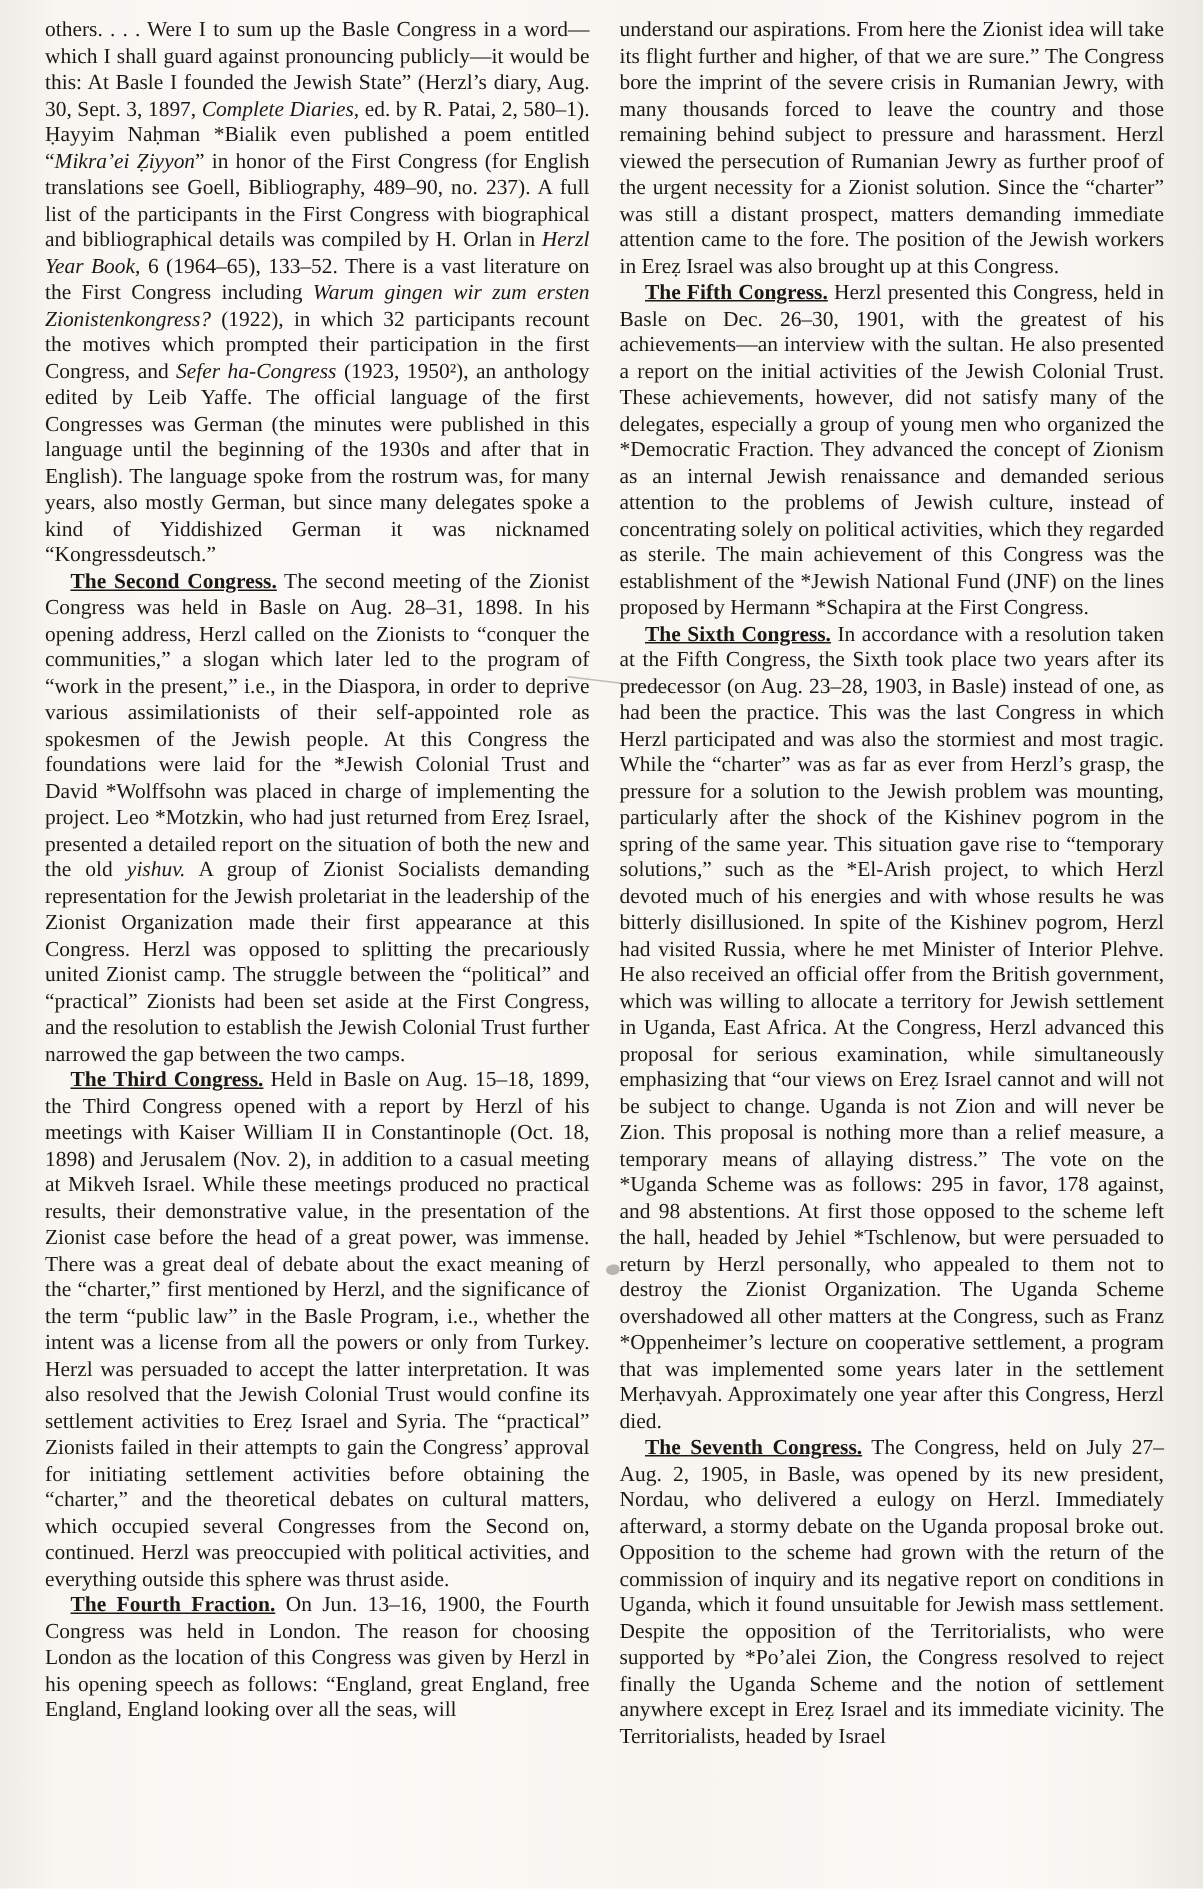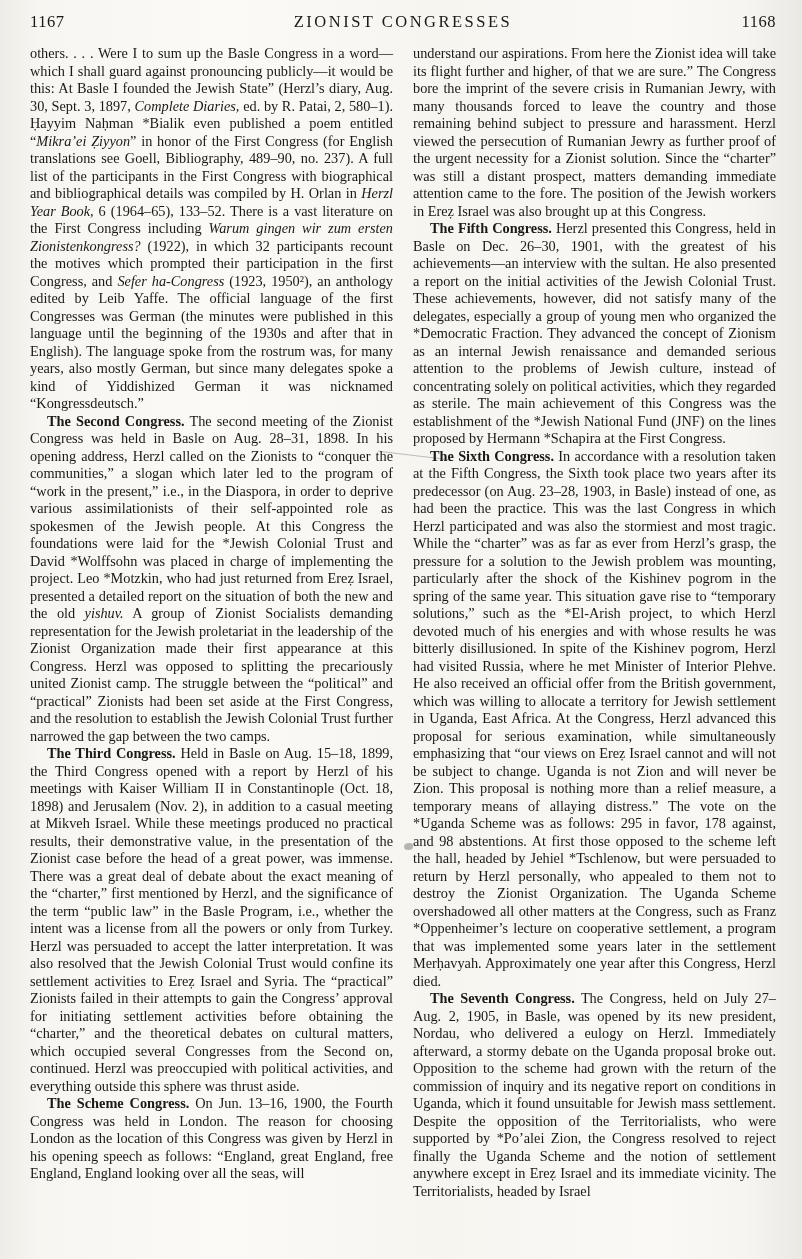--- a/index.html
+++ b/index.html
@@ -46,21 +46,21 @@
     justify-content: center;
   }
   .column {
     width: 363px;
     text-align: justify;
     font-size: 14.3px;
     line-height: 17.5px;
   }
   .para { margin: 0; }
   .para.indent { text-indent: 17px; }
-  .bold { font-weight: bold; }
+  .bold { font-weight: bold; text-decoration: underline; }
   .italic { font-style: italic; }
   .artifact-line {
     position: absolute;
     left: 378px;
     top: 455px;
     width: 72px;
     height: 1px;
     background: rgba(40,40,40,0.28);
     transform: rotate(7deg);
     border-radius: 1px;
@@ -73,32 +73,27 @@
     height: 7px;
     background: rgba(60,60,55,0.35);
     border-radius: 60% 40% 50% 50%;
   }
 </style>
 </head>
 <body>
 
 <div class="page">
 
-  <div class="header">
-    <div class="page-num">1167</div>
-    <div class="running-head">ZIONIST CONGRESSES</div>
-    <div class="page-num right">1168</div>
-  </div>
 
   <div class="columns">
     <div class="column">
         <p class="para"><span>others. . . . Were I to sum up the Basle Congress in a word—which I shall guard against pronouncing publicly—it would be this: At Basle I founded the Jewish State” (Herzl’s diary, Aug. 30, Sept. 3, 1897, </span><span class="italic">Complete Diaries,</span><span> ed. by R. Patai, 2, 580–1). Ḥayyim Naḥman *Bialik even published a poem entitled “</span><span class="italic">Mikra’ei Ẓiyyon</span><span>” in honor of the First Congress (for English translations see Goell, Bibliography, 489–90, no. 237). A full list of the participants in the First Congress with biographical and bibliographical details was compiled by H. Orlan in </span><span class="italic">Herzl Year Book,</span><span> 6 (1964–65), 133–52. There is a vast literature on the First Congress including </span><span class="italic">Warum gingen wir zum ersten Zionistenkongress?</span><span> (1922), in which 32 participants recount the motives which prompted their participation in the first Congress, and </span><span class="italic">Sefer ha-Congress</span><span> (1923, 1950²), an anthology edited by Leib Yaffe. The official language of the first Congresses was German (the minutes were published in this language until the beginning of the 1930s and after that in English). The language spoke from the rostrum was, for many years, also mostly German, but since many delegates spoke a kind of Yiddishized German it was nicknamed “Kongressdeutsch.”</span></p>
         <p class="para indent"><span class="bold">The Second Congress.</span><span> The second meeting of the Zionist Congress was held in Basle on Aug. 28–31, 1898. In his opening address, Herzl called on the Zionists to “conquer the communities,” a slogan which later led to the program of “work in the present,” i.e., in the Diaspora, in order to deprive various assimilationists of their self-appointed role as spokesmen of the Jewish people. At this Congress the foundations were laid for the *Jewish Colonial Trust and David *Wolffsohn was placed in charge of implementing the project. Leo *Motzkin, who had just returned from Ereẓ Israel, presented a detailed report on the situation of both the new and the old </span><span class="italic">yishuv.</span><span> A group of Zionist Socialists demanding representation for the Jewish proletariat in the leadership of the Zionist Organization made their first appearance at this Congress. Herzl was opposed to splitting the precariously united Zionist camp. The struggle between the “political” and “practical” Zionists had been set aside at the First Congress, and the resolution to establish the Jewish Colonial Trust further narrowed the gap between the two camps.</span></p>
         <p class="para indent"><span class="bold">The Third Congress.</span><span> Held in Basle on Aug. 15–18, 1899, the Third Congress opened with a report by Herzl of his meetings with Kaiser William II in Constantinople (Oct. 18, 1898) and Jerusalem (Nov. 2), in addition to a casual meeting at Mikveh Israel. While these meetings produced no practical results, their demonstrative value, in the presentation of the Zionist case before the head of a great power, was immense. There was a great deal of debate about the exact meaning of the “charter,” first mentioned by Herzl, and the significance of the term “public law” in the Basle Program, i.e., whether the intent was a license from all the powers or only from Turkey. Herzl was persuaded to accept the latter interpretation. It was also resolved that the Jewish Colonial Trust would confine its settlement activities to Ereẓ Israel and Syria. The “practical” Zionists failed in their attempts to gain the Congress’ approval for initiating settlement activities before obtaining the “charter,” and the theoretical debates on cultural matters, which occupied several Congresses from the Second on, continued. Herzl was preoccupied with political activities, and everything outside this sphere was thrust aside.</span></p>
-        <p class="para indent"><span class="bold">The Scheme Congress.</span><span> On Jun. 13–16, 1900, the Fourth Congress was held in London. The reason for choosing London as the location of this Congress was given by Herzl in his opening speech as follows: “England, great England, free England, England looking over all the seas, will</span></p>
+        <p class="para indent"><span class="bold">The Fourth Fraction.</span><span> On Jun. 13–16, 1900, the Fourth Congress was held in London. The reason for choosing London as the location of this Congress was given by Herzl in his opening speech as follows: “England, great England, free England, England looking over all the seas, will</span></p>
       </div>
     <div class="column">
         <p class="para"><span>understand our aspirations. From here the Zionist idea will take its flight further and higher, of that we are sure.” The Congress bore the imprint of the severe crisis in Rumanian Jewry, with many thousands forced to leave the country and those remaining behind subject to pressure and harassment. Herzl viewed the persecution of Rumanian Jewry as further proof of the urgent necessity for a Zionist solution. Since the “charter” was still a distant prospect, matters demanding immediate attention came to the fore. The position of the Jewish workers in Ereẓ Israel was also brought up at this Congress.</span></p>
         <p class="para indent"><span class="bold">The Fifth Congress.</span><span> Herzl presented this Congress, held in Basle on Dec. 26–30, 1901, with the greatest of his achievements—an interview with the sultan. He also presented a report on the initial activities of the Jewish Colonial Trust. These achievements, however, did not satisfy many of the delegates, especially a group of young men who organized the *Democratic Fraction. They advanced the concept of Zionism as an internal Jewish renaissance and demanded serious attention to the problems of Jewish culture, instead of concentrating solely on political activities, which they regarded as sterile. The main achievement of this Congress was the establishment of the *Jewish National Fund (JNF) on the lines proposed by Hermann *Schapira at the First Congress.</span></p>
         <p class="para indent"><span class="bold">The Sixth Congress.</span><span> In accordance with a resolution taken at the Fifth Congress, the Sixth took place two years after its predecessor (on Aug. 23–28, 1903, in Basle) instead of one, as had been the practice. This was the last Congress in which Herzl participated and was also the stormiest and most tragic. While the “charter” was as far as ever from Herzl’s grasp, the pressure for a solution to the Jewish problem was mounting, particularly after the shock of the Kishinev pogrom in the spring of the same year. This situation gave rise to “temporary solutions,” such as the *El-Arish project, to which Herzl devoted much of his energies and with whose results he was bitterly disillusioned. In spite of the Kishinev pogrom, Herzl had visited Russia, where he met Minister of Interior Plehve. He also received an official offer from the British government, which was willing to allocate a territory for Jewish settlement in Uganda, East Africa. At the Congress, Herzl advanced this proposal for serious examination, while simultaneously emphasizing that “our views on Ereẓ Israel cannot and will not be subject to change. Uganda is not Zion and will never be Zion. This proposal is nothing more than a relief measure, a temporary means of allaying distress.” The vote on the *Uganda Scheme was as follows: 295 in favor, 178 against, and 98 abstentions. At first those opposed to the scheme left the hall, headed by Jehiel *Tschlenow, but were persuaded to return by Herzl personally, who appealed to them not to destroy the Zionist Organization. The Uganda Scheme overshadowed all other matters at the Congress, such as Franz *Oppenheimer’s lecture on cooperative settlement, a program that was implemented some years later in the settlement Merḥavyah. Approximately one year after this Congress, Herzl died.</span></p>
         <p class="para indent"><span class="bold">The Seventh Congress.</span><span> The Congress, held on July 27–Aug. 2, 1905, in Basle, was opened by its new president, Nordau, who delivered a eulogy on Herzl. Immediately afterward, a stormy debate on the Uganda proposal broke out. Opposition to the scheme had grown with the return of the commission of inquiry and its negative report on conditions in Uganda, which it found unsuitable for Jewish mass settlement. Despite the opposition of the Territorialists, who were supported by *Po’alei Zion, the Congress resolved to reject finally the Uganda Scheme and the notion of settlement anywhere except in Ereẓ Israel and its immediate vicinity. The Territorialists, headed by Israel</span></p>
       </div>
   </div>
 
   <div class="artifact-line"></div>

